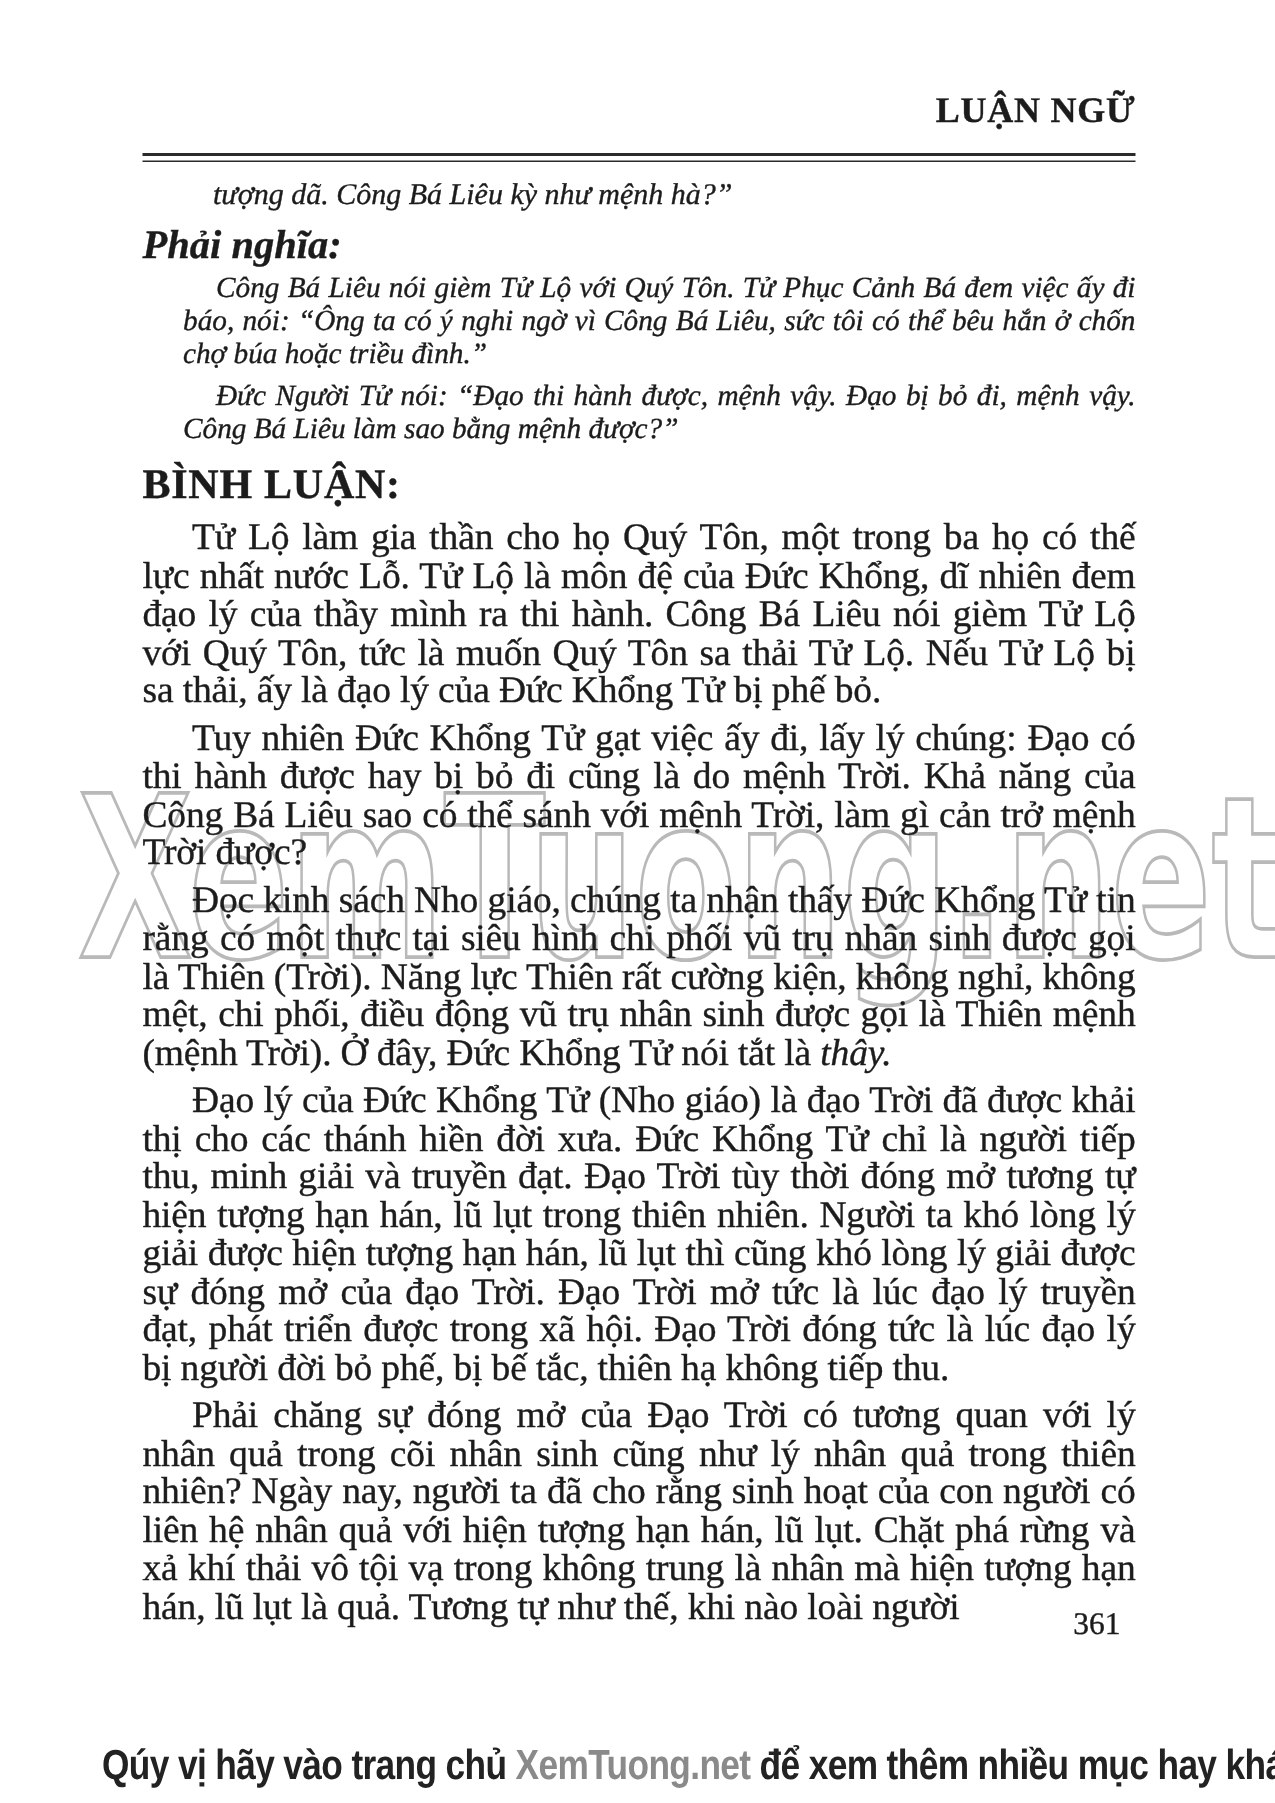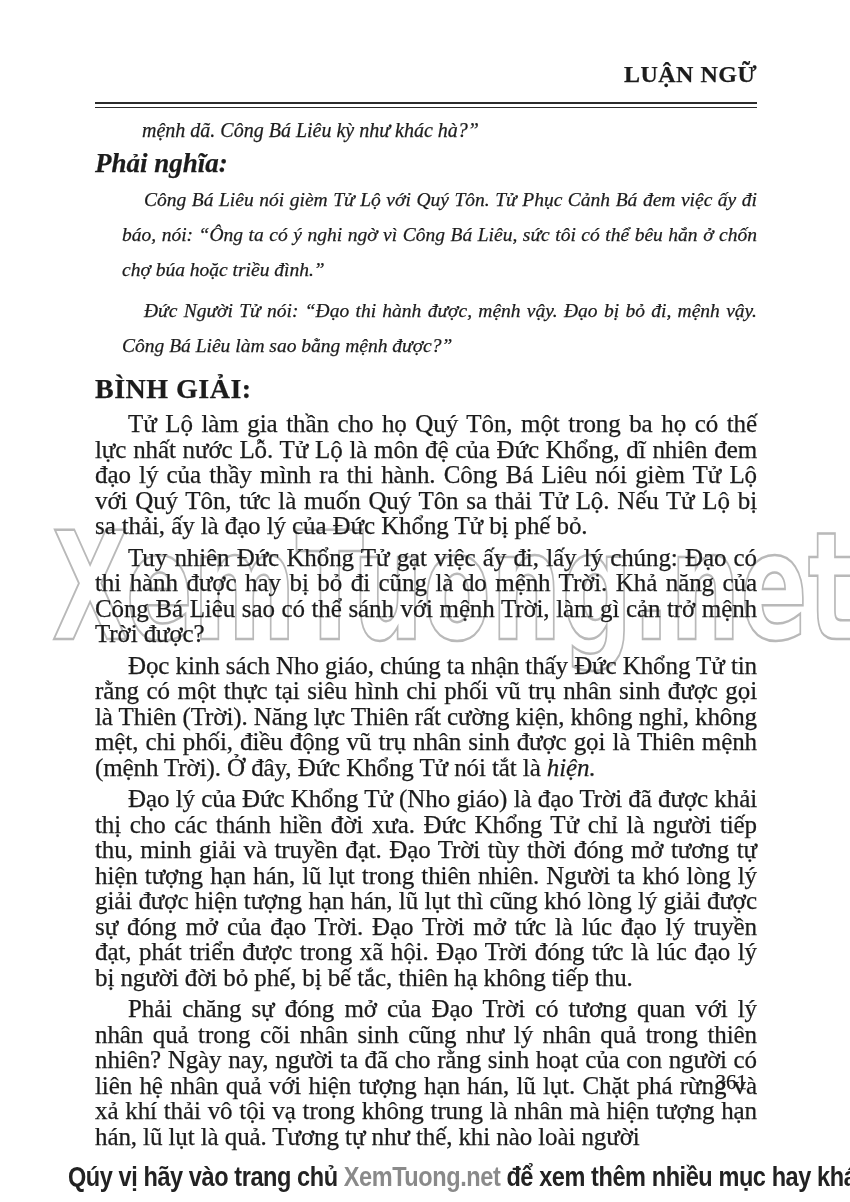--- a/index.html
+++ b/index.html
@@ -22,21 +22,21 @@
   .cont-line {
     margin-top:7px; font-style:italic; font-size:20px; line-height:31px;
     padding-left:47px;
   }
 
   .dich-heading {
     font-size:27px; font-weight:bold; font-style:italic; line-height:33px;
     margin:1px 0 2px 0;
   }
   .quote p {
-    font-style:italic; font-size:19.5px; line-height:35px;
+    font-style:italic; font-size:19.5px; line-height:22px;
     margin:0 0 6px 0; padding-left:27px; text-indent:22px; text-align:justify;
   }
 
   .bg-heading {
     font-size:28px; font-weight:bold; line-height:36px;
     margin:8px 0 4px 0; letter-spacing:0.5px;
   }
   .body p {
     font-size:25px; line-height:25.5px; margin:0 0 6px 0;
     text-indent:33px; text-align:justify; letter-spacing:-0.1px;
@@ -71,35 +71,35 @@
 
 <div class="page">
 
   <div class="watermark">XemTuong.net</div>
 
   <div class="content">
 
     <div class="header-title">LUẬN NGỮ</div>
     <div class="header-rule"></div>
 
-    <div class="cont-line">mệnh dã. Công Bá Liêu kỳ như khác hà?”</div>
+    <div class="cont-line">tượng dã. Công Bá Liêu kỳ như mệnh hà?”</div>
 
     <div class="dich-heading">Phải nghĩa:</div>
 
     <div class="quote">
       <p>Công Bá Liêu nói gièm Tử Lộ với Quý Tôn. Tử Phục Cảnh Bá đem việc ấy đi báo, nói: “Ông ta có ý nghi ngờ vì Công Bá Liêu, sức tôi có thể bêu hắn ở chốn chợ búa hoặc triều đình.”</p>
       <p>Đức Người Tử nói: “Đạo thi hành được, mệnh vậy. Đạo bị bỏ đi, mệnh vậy. Công Bá Liêu làm sao bằng mệnh được?”</p>
     </div>
 
-    <div class="bg-heading">BÌNH GIẢI:</div>
+    <div class="bg-heading">BÌNH LUẬN:</div>
 
     <div class="body">
       <p>Tử Lộ làm gia thần cho họ Quý Tôn, một trong ba họ có thế lực nhất nước Lỗ. Tử Lộ là môn đệ của Đức Khổng, dĩ nhiên đem đạo lý của thầy mình ra thi hành. Công Bá Liêu nói gièm Tử Lộ với Quý Tôn, tức là muốn Quý Tôn sa thải Tử Lộ. Nếu Tử Lộ bị sa thải, ấy là đạo lý của Đức Khổng Tử bị phế bỏ.</p>
       <p>Tuy nhiên Đức Khổng Tử gạt việc ấy đi, lấy lý chúng: Đạo có thi hành được hay bị bỏ đi cũng là do mệnh Trời. Khả năng của Công Bá Liêu sao có thể sánh với mệnh Trời, làm gì cản trở mệnh Trời được?</p>
-      <p><span>Đọc kinh sách Nho giáo, chúng ta nhận thấy Đức Khổng Tử tin rằng có một thực tại siêu hình chi phối vũ trụ nhân sinh được gọi là Thiên (Trời). Năng lực Thiên rất cường kiện, không nghỉ, không mệt, chi phối, điều động vũ trụ nhân sinh được gọi là Thiên mệnh (mệnh Trời). Ở đây, Đức Khổng Tử nói tắt là </span><em>hiện.</em></p>
+      <p><span>Đọc kinh sách Nho giáo, chúng ta nhận thấy Đức Khổng Tử tin rằng có một thực tại siêu hình chi phối vũ trụ nhân sinh được gọi là Thiên (Trời). Năng lực Thiên rất cường kiện, không nghỉ, không mệt, chi phối, điều động vũ trụ nhân sinh được gọi là Thiên mệnh (mệnh Trời). Ở đây, Đức Khổng Tử nói tắt là </span><em>thây.</em></p>
       <p>Đạo lý của Đức Khổng Tử (Nho giáo) là đạo Trời đã được khải thị cho các thánh hiền đời xưa. Đức Khổng Tử chỉ là người tiếp thu, minh giải và truyền đạt. Đạo Trời tùy thời đóng mở tương tự hiện tượng hạn hán, lũ lụt trong thiên nhiên. Người ta khó lòng lý giải được hiện tượng hạn hán, lũ lụt thì cũng khó lòng lý giải được sự đóng mở của đạo Trời. Đạo Trời mở tức là lúc đạo lý truyền đạt, phát triển được trong xã hội. Đạo Trời đóng tức là lúc đạo lý bị người đời bỏ phế, bị bế tắc, thiên hạ không tiếp thu.</p>
       <p>Phải chăng sự đóng mở của Đạo Trời có tương quan với lý nhân quả trong cõi nhân sinh cũng như lý nhân quả trong thiên nhiên? Ngày nay, người ta đã cho rằng sinh hoạt của con người có liên hệ nhân quả với hiện tượng hạn hán, lũ lụt. Chặt phá rừng và xả khí thải vô tội vạ trong không trung là nhân mà hiện tượng hạn hán, lũ lụt là quả. Tương tự như thế, khi nào loài người</p>
     </div>
 
   </div>
 
   <div class="page-number">361</div>
 
   <div class="footer"><span>Qúy vị hãy vào trang chủ </span><span class="site">XemTuong.net</span><span> để xem thêm nhiều mục hay khác</span></div>
 

